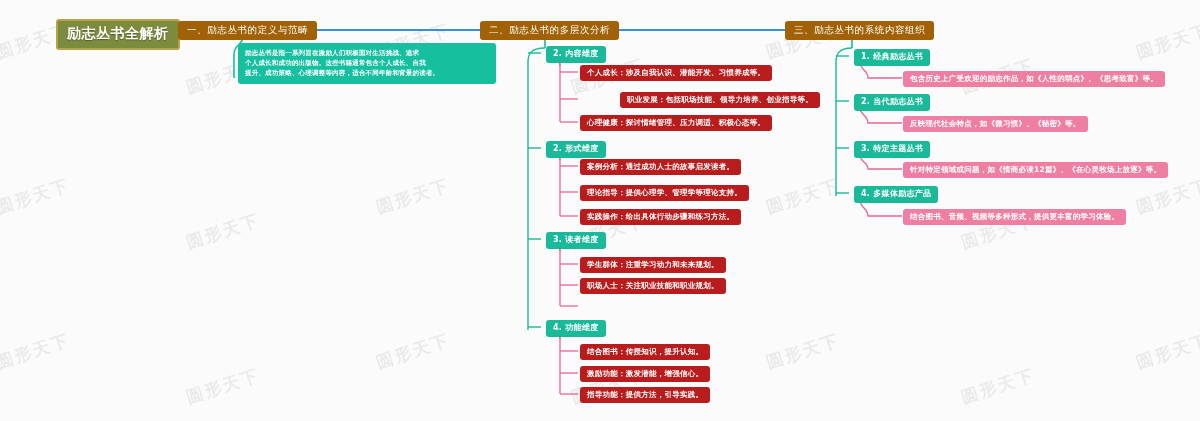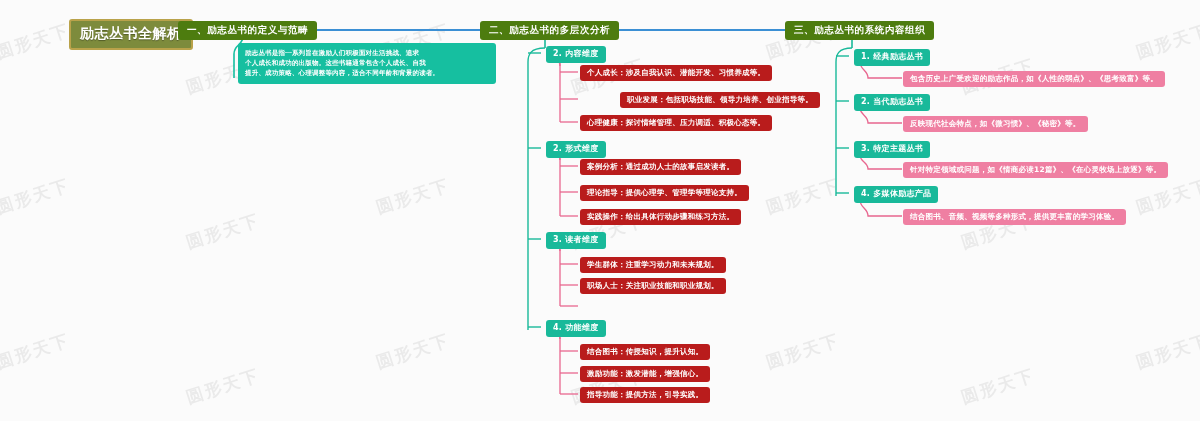--- a/index.html
+++ b/index.html
@@ -46,24 +46,24 @@
     border: 2px solid #b9a24a;
     color: #ffffff;
     font-weight: bold;
     font-size: 14px;
     padding: 4px 9px 5px 9px;
     letter-spacing: 0.5px;
     text-shadow: 0 1px 1px rgba(0,0,0,0.35);
   }
   
   .lvl1 {
-    background: #4d7c0f;
+    background: #a16207;
     color: #ffffff;
     font-size: 9.5px;
-    font-weight: bold;
+    font-weight: normal;
     padding: 3px 9px 4px 9px;
     letter-spacing: 0.6px;
   }
   
   .teal {
     background: #19b99a;
     color: #ffffff;
     font-size: 8px;
     font-weight: bold;
     padding: 3px 7px 4px 7px;
@@ -169,21 +169,21 @@
     <path d="M836,101 C841,101 844,101 849,101" stroke="#19b99a" stroke-width="1.4" fill="none"></path>
     <path d="M836,148 C841,148 844,148 849,148" stroke="#19b99a" stroke-width="1.4" fill="none"></path>
     <path d="M836,193 C841,193 844,193 849,193" stroke="#19b99a" stroke-width="1.4" fill="none"></path>
 
     <path d="M860,62 C860,70 868,70 868,78 C876,78 890,78 902,78" stroke="#e8668f" stroke-width="1.3" fill="none"></path>
     <path d="M860,108 C860,115 868,115 868,123 C876,123 890,123 902,123" stroke="#e8668f" stroke-width="1.3" fill="none"></path>
     <path d="M860,155 C860,162 868,162 868,169 C876,169 890,169 902,169" stroke="#e8668f" stroke-width="1.3" fill="none"></path>
     <path d="M860,200 C860,208 868,208 868,216 C876,216 890,216 902,216" stroke="#e8668f" stroke-width="1.3" fill="none"></path>
   </svg>
 
-  <div class="node root" style="left:56px; top:19px;margin-left:13px;">励志丛书全解析</div>
+  <div class="node root" style="left:56px; top:19px;">励志丛书全解析</div>
 
   <div class="node lvl1" style="left:178px; top:21px;">一、励志丛书的定义与范畴</div>
   <div class="node teal-desc" style="left:238px; top:43px; width:258px;">励志丛书是指一系列旨在激励人们积极面对生活挑战、追求
 个人成长和成功的出版物。这些书籍通常包含个人成长、自我
 提升、成功策略、心理调整等内容，适合不同年龄和背景的读者。</div>
 
   <div class="node lvl1" style="left:480px; top:21px;">二、励志丛书的多层次分析</div>
 
   <div class="node teal" style="left:546px; top:46px;">2. 内容维度</div>
   <div class="node pink" style="left:580px; top:65px;">个人成长：涉及自我认识、潜能开发、习惯养成等。</div>

